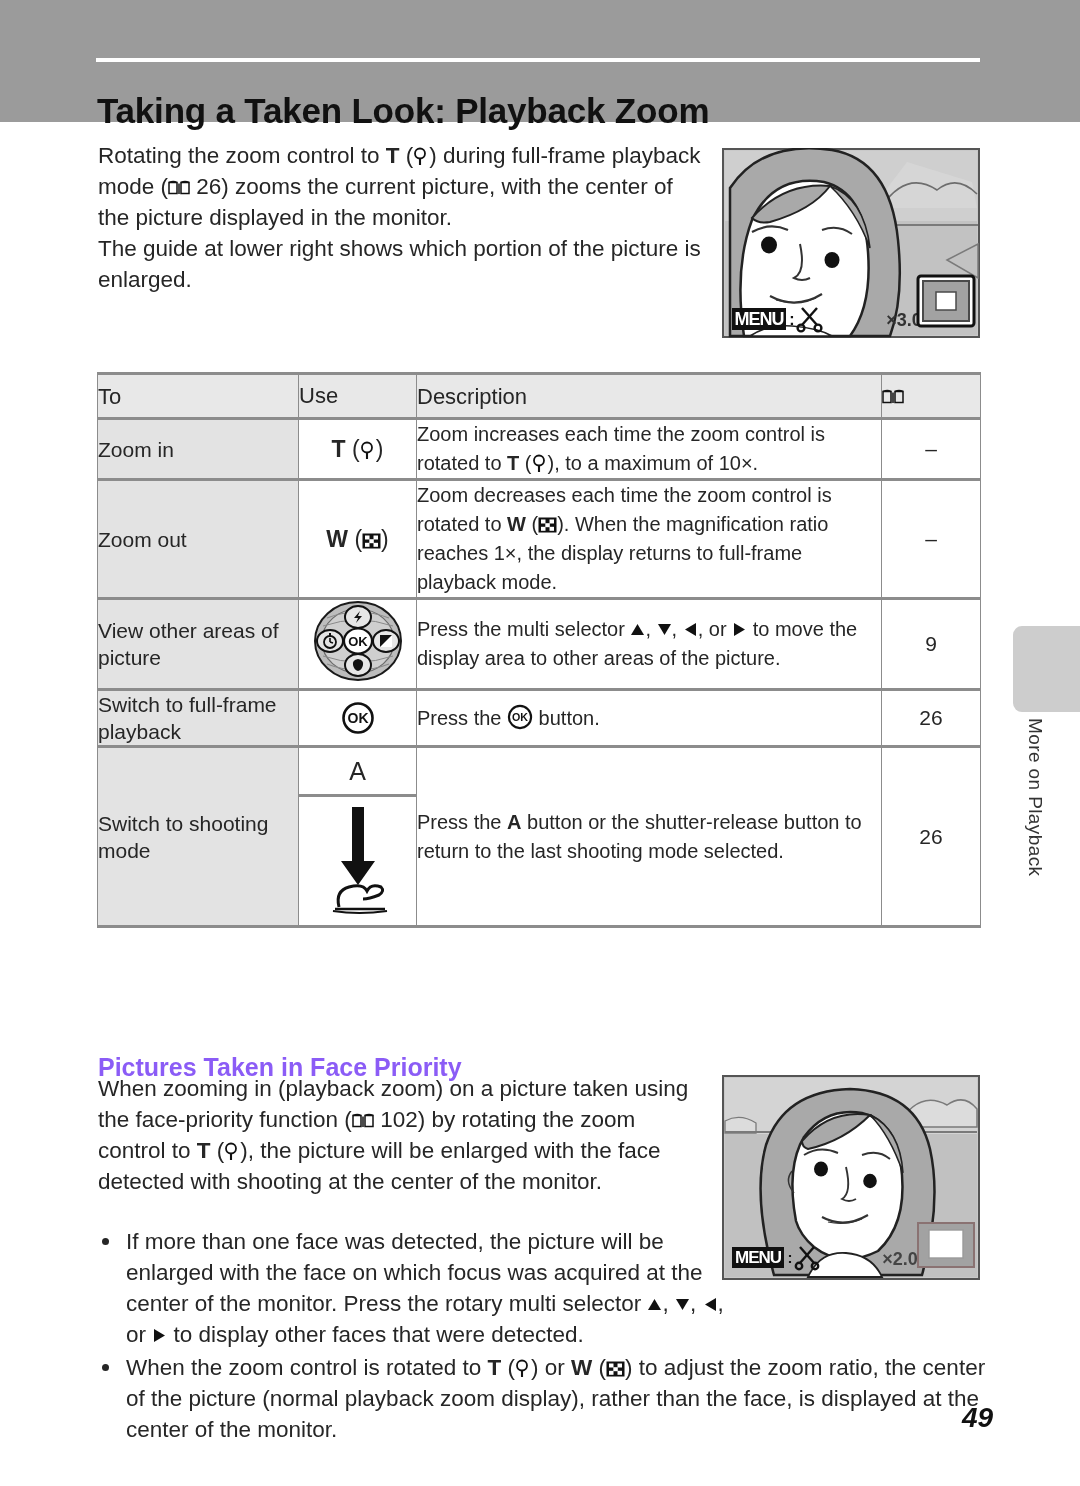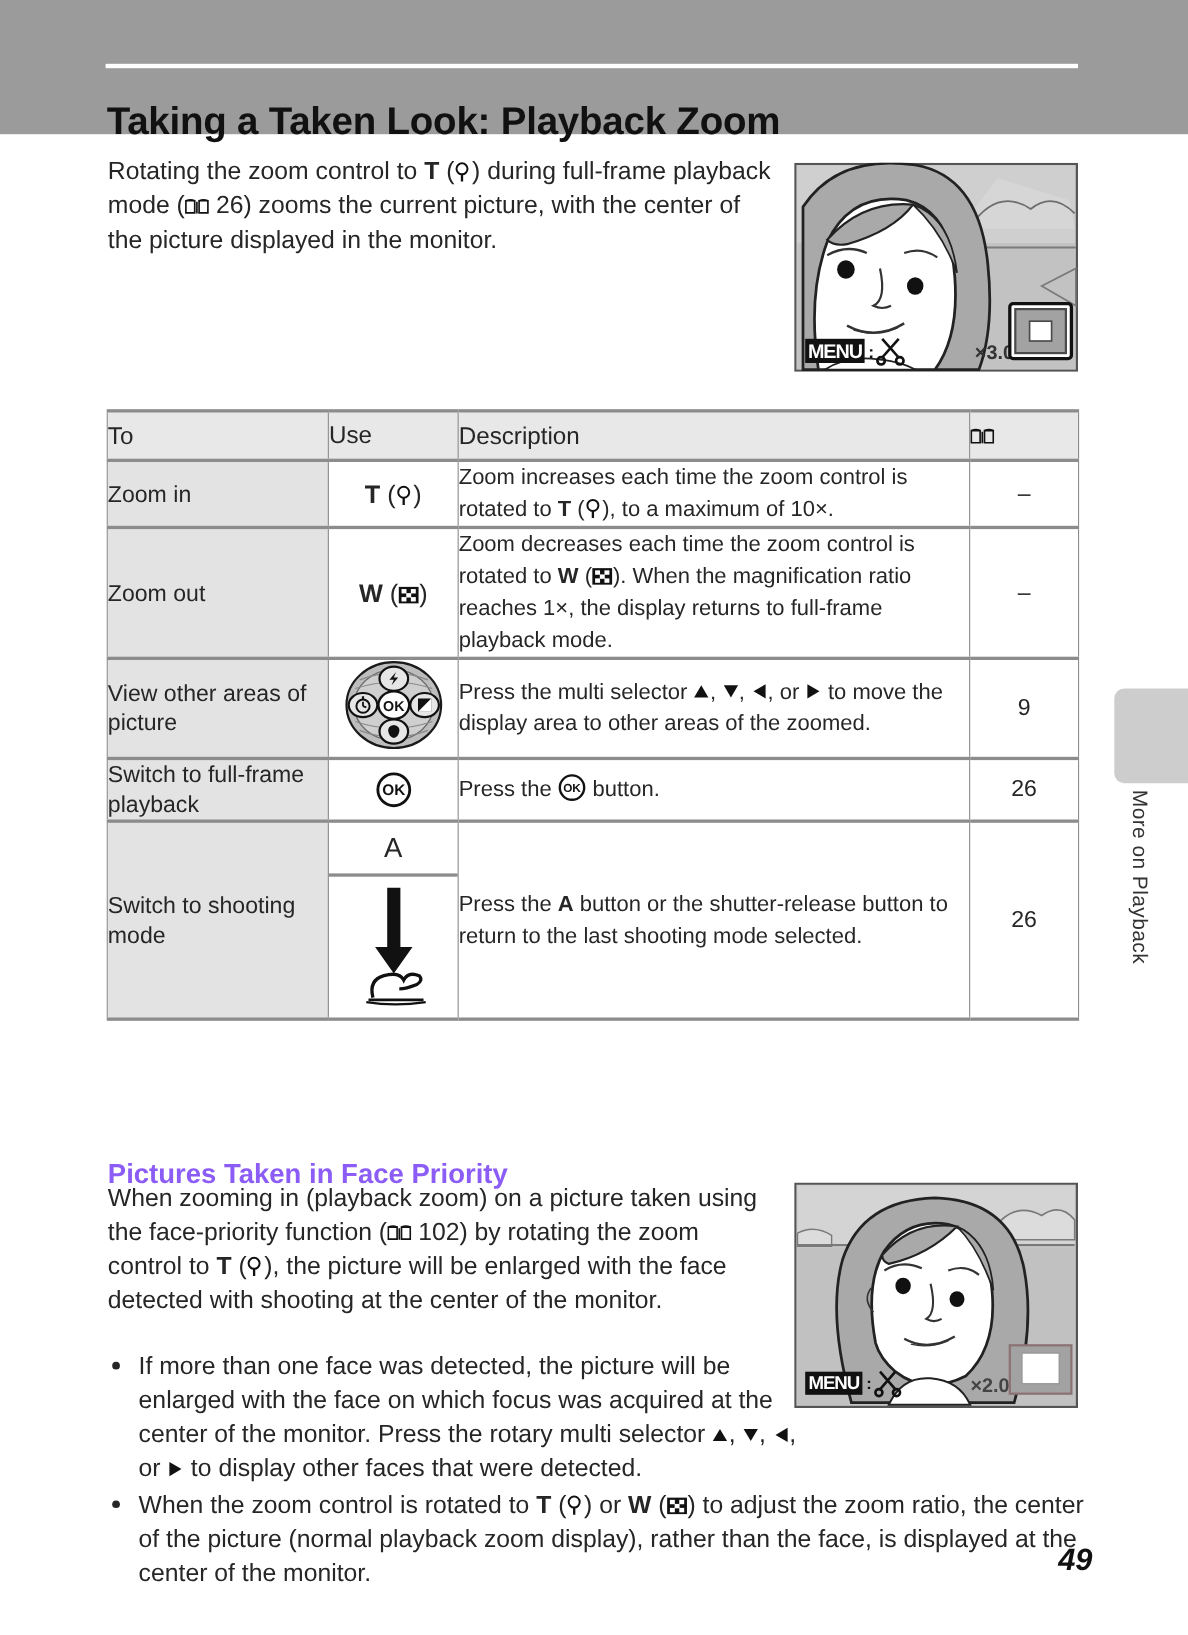--- a/index.html
+++ b/index.html
@@ -218,20 +218,21 @@
 <div class="intro">
   <p><span>Rotating the zoom control to </span><span class="ico">T</span><span> (</span><span class="mag-ico"><svg viewBox="0 0 16 19">
           <circle cx="7" cy="6.5" r="5" fill="none" stroke="#111" stroke-width="1.8"></circle>
           <line x1="7" y1="11.5" x2="7" y2="18" stroke="#111" stroke-width="2.1"></line>
         </svg></span><span>) during full-frame playback mode (</span><span class="book-ico"><svg viewBox="0 0 22 16">
           <path d="M1 2.5 H9 V13.5 H1 Z M13 2.5 H21 V13.5 H13 Z" fill="none" stroke="#111" stroke-width="1.5"></path>
           <line x1="11" y1="3.5" x2="11" y2="14" stroke="#111" stroke-width="1.5"></line>
           <path d="M1 2.5 Q5.5 0.5 9 2.5" fill="none" stroke="#111" stroke-width="1.4"></path>
           <path d="M13 2.5 Q17 0.5 21 2.5" fill="none" stroke="#111" stroke-width="1.4"></path>
         </svg></span><span> 26) zooms the current picture, with the center of the picture displayed in the monitor.</span></p>
+  <p>The guide at lower right shows which portion of the picture is enlarged.</p>
 </div>
 
 <div class="shot shot-top">
   <svg viewBox="0 0 258 190">
     <rect x="1" y="1" width="256" height="188" fill="#c9c9c9" stroke="#555" stroke-width="2"></rect>
 
     <rect x="3" y="3" width="252" height="70" fill="#cfcfcf"></rect>
     <rect x="3" y="73" width="252" height="114" fill="#c2c2c2"></rect>
     <path d="M150 60 L185 14 L250 34 L255 60 Z" fill="#d6d6d6"></path>
     <path d="M160 58 Q185 22 215 42 Q235 26 255 46" fill="none" stroke="#6d6d6d" stroke-width="1.6"></path>
@@ -372,21 +373,21 @@
         </span>
       </td>
       <td class="c-desc"><span>Press the multi selector </span><span class="tri"><svg viewBox="0 0 15 15">
               <path d="M7.5 2 L14 13 L1 13 Z" fill="#111"></path>
             </svg></span><span>, </span><span class="tri"><svg viewBox="0 0 15 15">
               <path d="M7.5 13 L1 2 L14 2 Z" fill="#111"></path>
             </svg></span><span>, </span><span class="tri"><svg viewBox="0 0 15 15">
               <path d="M2 7.5 L13 1 L13 14 Z" fill="#111"></path>
             </svg></span><span>, or </span><span class="tri"><svg viewBox="0 0 15 15">
               <path d="M13 7.5 L2 14 L2 1 Z" fill="#111"></path>
-            </svg></span><span> to move the display area to other areas of the zoomed.</span></td>
+            </svg></span><span> to move the display area to other areas of the picture.</span></td>
       <td class="c-pg">9</td>
     </tr>
 
     <tr>
       <td class="c-to">Switch to full-frame playback</td>
       <td class="c-use">
         <span class="ok-ico"><svg viewBox="0 0 34 34">
               <circle cx="17" cy="17" r="14.5" fill="#fff" stroke="#111" stroke-width="2.6"></circle>
               <text x="17" y="22" font-family="'Liberation Sans',sans-serif" font-size="14" font-weight="bold" fill="#111" text-anchor="middle">OK</text>
             </svg></span>

